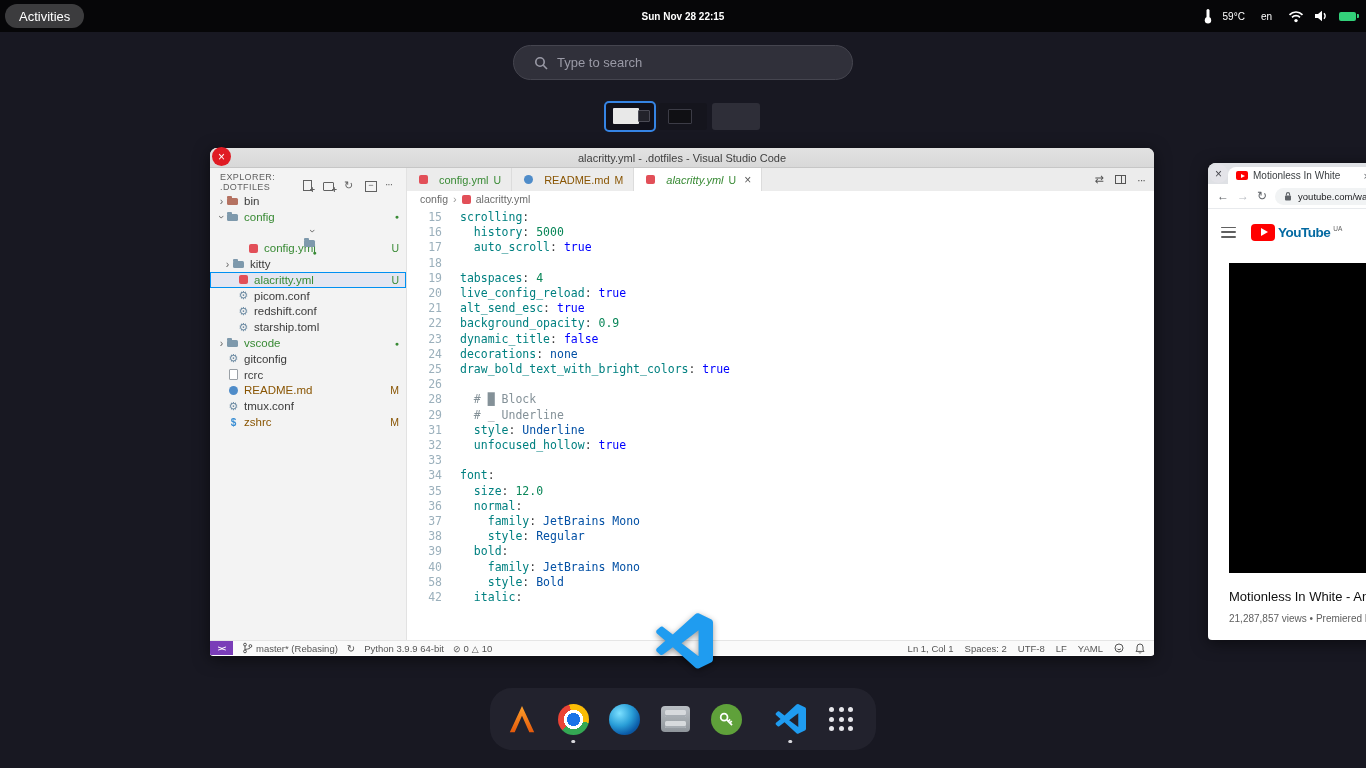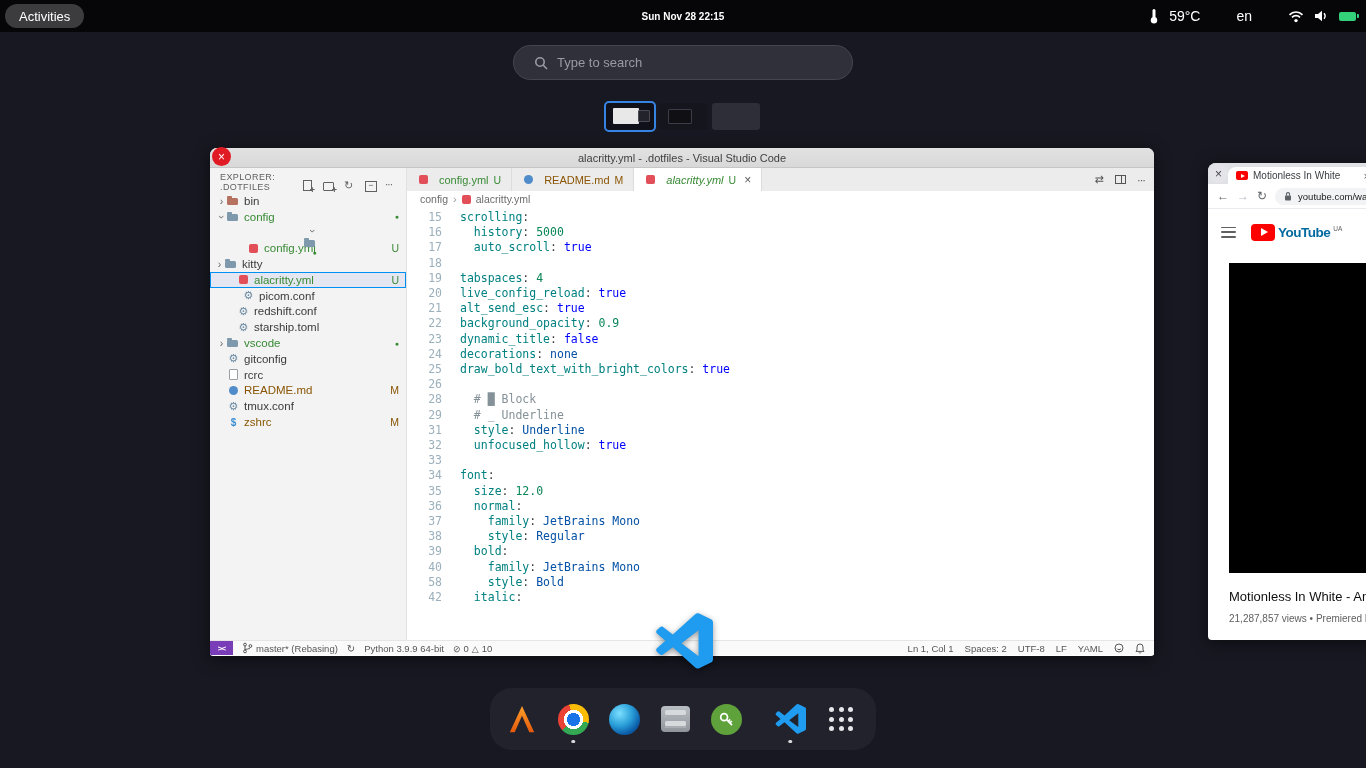--- a/index.html
+++ b/index.html
@@ -6,21 +6,21 @@
   html,body { width:1366px; height:768px; }
   body { font-family:"Liberation Sans", sans-serif; }
   .screen { position:relative; width:1366px; height:768px; background:#181822; overflow:hidden; }
 
   
   .topbar { position:absolute; left:0; top:0; width:1366px; height:32px; background:#060608; }
   .activities { position:absolute; left:5px; top:4px; height:24px; padding:0 14px; border-radius:13px;
     background:rgba(255,255,255,.22); color:#fff; font-size:13px; display:flex; align-items:center; cursor:pointer; }
   .clock { position:absolute; left:50%; top:0; transform:translateX(-50%); height:32px; display:flex;
     align-items:center; color:#fff; font-size:10px; font-weight:700; }
-  .tb-right { position:absolute; right:10px; top:0; height:32px; display:flex; align-items:center; gap:36px; color:#fff; font-size:14px; }
+  .tb-right { position:absolute; right:10px; top:0; height:32px; display:flex; align-items:center; gap:16px; color:#fff; font-size:10px; }
   .tb-group { display:flex; align-items:center; gap:10px; }
   .battery { width:17px; height:9px; background:#33d17a; border-radius:2px; position:relative; }
   .battery::after { content:''; position:absolute; right:-3px; top:2.5px; width:2px; height:4px; background:#33d17a; border-radius:0 1px 1px 0; }
 
   
   .search-pill { position:absolute; left:513px; top:45px; width:340px; height:35px; border-radius:18px;
     background:#30303a; border:1px solid #45454f; display:flex; align-items:center; gap:9px; padding:0 10px 0 20px; }
   .search-pill input { flex:1; background:transparent; border:none; outline:none; color:#cfcfd8; font-size:13px; font-family:"Liberation Sans",sans-serif; }
   .search-pill input::placeholder { color:#9a9aa6; }
 
@@ -253,33 +253,33 @@
               <span class="ficon ficon-folder"></span>
               <span class="flabel git-untracked">gh</span>
               <span class="fbadge git-untracked dot">●</span>
             </div>
             <div class="tree-row" style="padding-left: 26px;">
               <span class="twisty none"></span>
               <span class="ficon ficon-yml"></span>
               <span class="flabel git-untracked">config.yml</span>
               <span class="fbadge git-untracked">U</span>
             </div>
-            <div class="tree-row" style="padding-left: 4px;">
+            <div class="tree-row" style="padding-left: 12px;">
               <span class="twisty collapsed"></span>
               <span class="ficon ficon-folder"></span>
               <span class="flabel git-none">kitty</span>
               <span class="fbadge git-none"></span>
             </div>
             <div class="tree-row selected" style="padding-left: 16px;">
               <span class="twisty none"></span>
               <span class="ficon ficon-yml"></span>
               <span class="flabel git-untracked">alacritty.yml</span>
               <span class="fbadge git-untracked">U</span>
             </div>
-            <div class="tree-row" style="padding-left: 0; margin-left: 21px;">
+            <div class="tree-row" style="padding-left: 16px;">
               <span class="twisty none"></span>
               <span class="ficon ficon-gear"></span>
               <span class="flabel git-none">picom.conf</span>
               <span class="fbadge git-none"></span>
             </div>
             <div class="tree-row" style="padding-left: 16px;">
               <span class="twisty none"></span>
               <span class="ficon ficon-gear"></span>
               <span class="flabel git-none">redshift.conf</span>
               <span class="fbadge git-none"></span>

